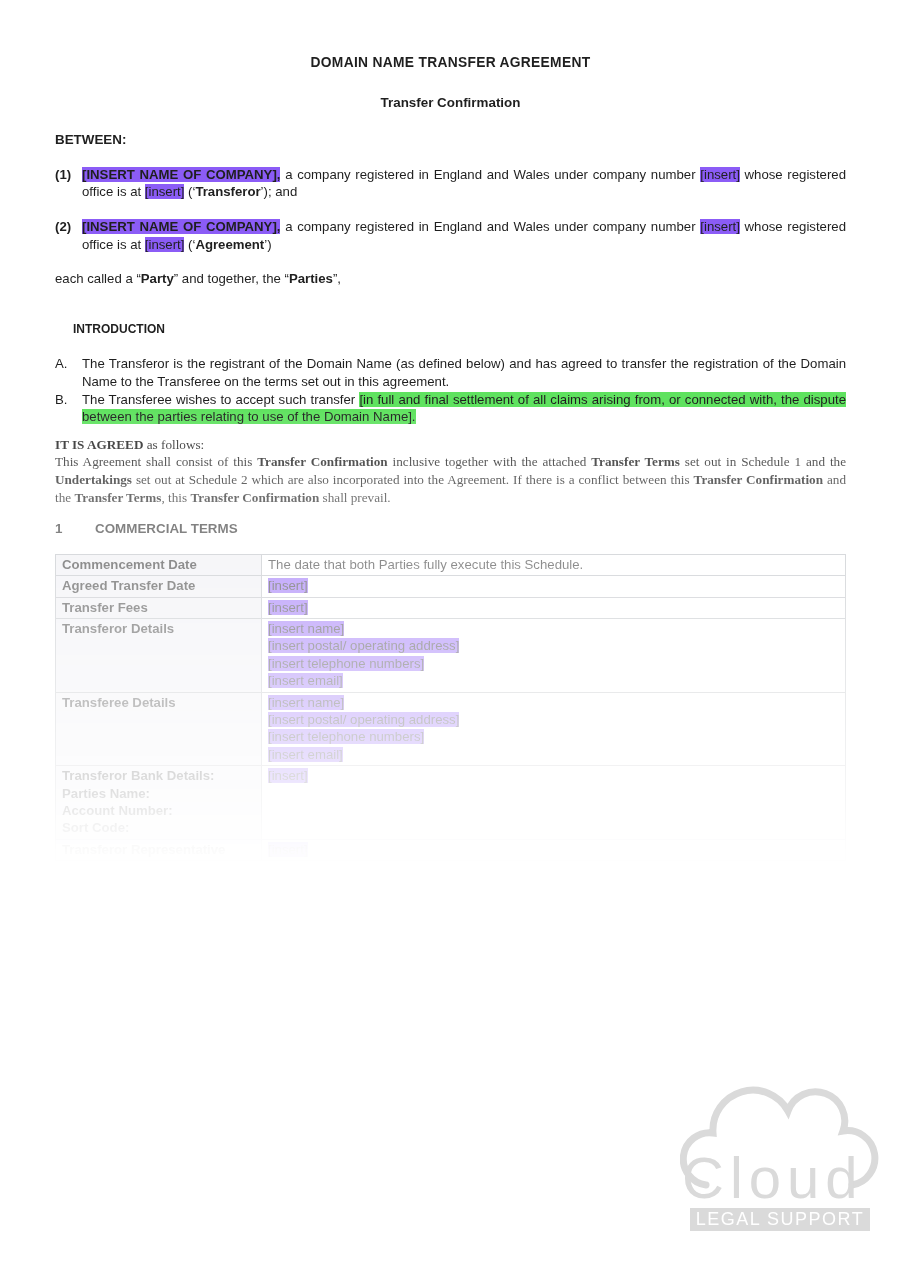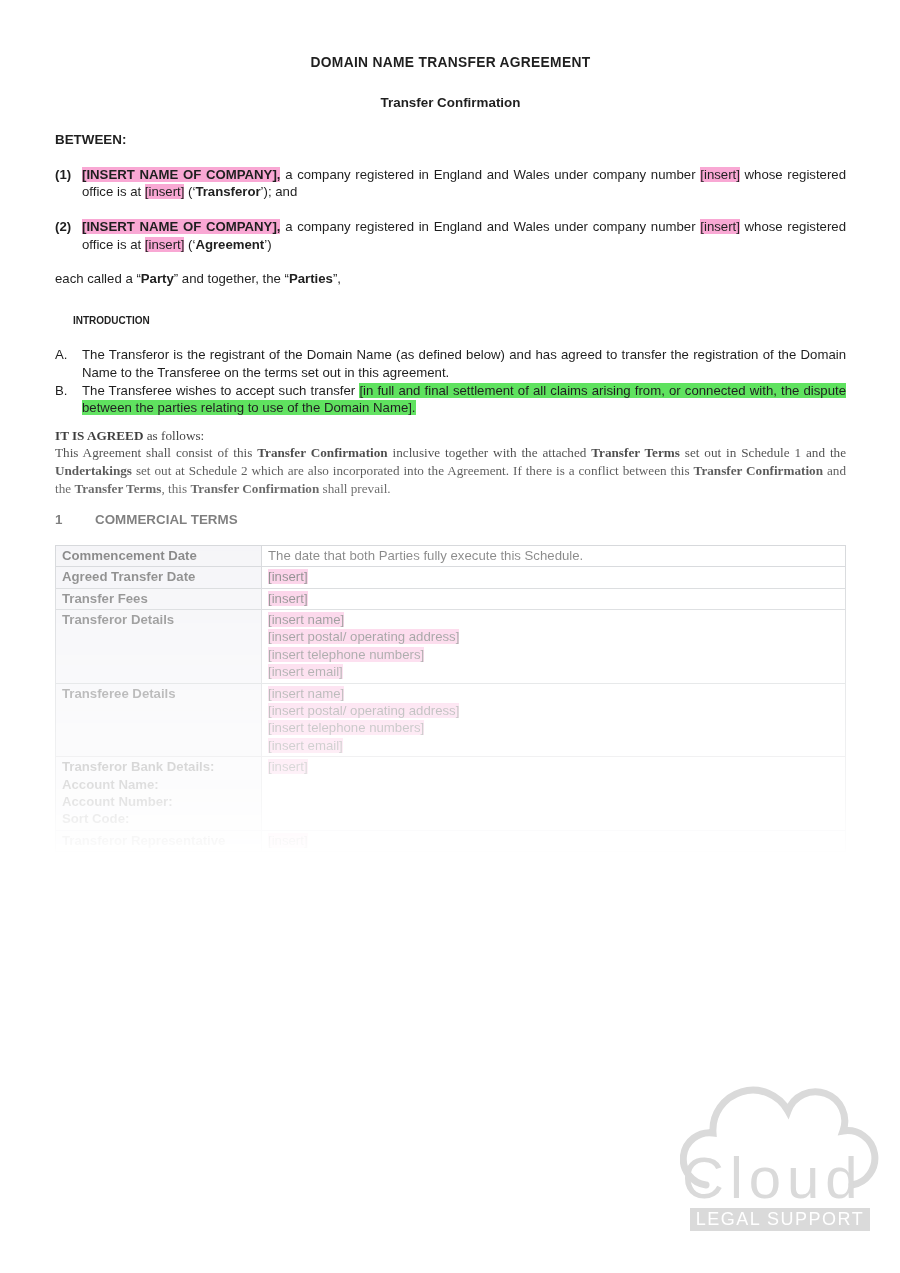--- a/index.html
+++ b/index.html
@@ -34,29 +34,29 @@
   .title { font-size:13.8px; font-weight:bold; letter-spacing:.3px; }
   .subtitle { font-size:13.4px; font-weight:bold; margin-top:22px; }
   .between { font-weight:bold; font-size:13.4px; margin-top:20px; }
 
   .numbered { display:flex; margin-top:17px; }
   .numbered .num { flex:0 0 27px; font-weight:bold; }
   .numbered .letter { flex:0 0 27px; }
   .numbered .ptext { flex:1; text-align:justify; }
 
   .plain-line { margin-top:17px; }
-  .section-head { font-weight:bold; font-size:10px; margin-top:24px;padding-left:18px; }
+  .section-head { font-weight:bold; font-size:12px; margin-top:33px;padding-left:18px; }
 
   .list { margin-top:17px; }
   .list .numbered { margin-top:0; }
 
   .agreed-block { margin-top:10px;font-family:Liberation Serif, serif; }
   .agreed-para { text-align:justify; }
 
-  .hl-c { background:#f9a8d4; }
+  .hl-c { background:#8b5cf6; }
   .hl-g { background:#5FE25F; }
 
   .comm-head { margin-top:14px; font-weight:bold; font-size:13.4px; }
   .comm-head .sec-num { display:inline-block; width:40px; }
 
   table.terms {
     width:100%; border-collapse:collapse; margin-top:16px;
     font-size:13.2px; line-height:17.4px;
   }
   table.terms td {
@@ -165,21 +165,21 @@
       <td class="val">
         <div class="vline"><span class="hl-c">[insert name]</span></div>
         <div class="vline"><span class="hl-c">[insert postal/ operating address]</span></div>
         <div class="vline"><span class="hl-c">[insert telephone numbers]</span></div>
         <div class="vline"><span class="hl-c">[insert email]</span></div>
       </td>
     </tr>
     <tr>
       <td class="lbl">
         <div>Transferor Bank Details:</div>
-        <div>Account Name:</div>
+        <div>Parties Name:</div>
         <div>Account Number:</div>
         <div>Sort Code:</div>
       </td>
       <td class="val">
             <div class="vline"><span class="hl-c">[insert]</span></div>
           </td>
     </tr>
     <tr>
       <td class="lbl">
             <div>Transferor Representative</div>

